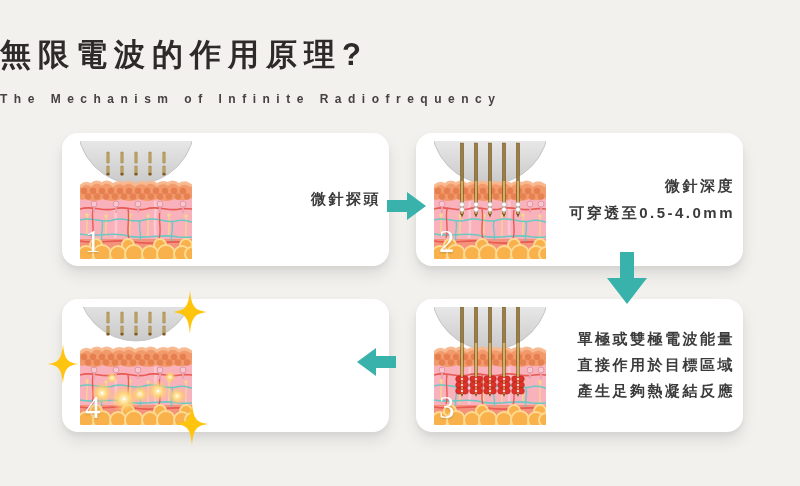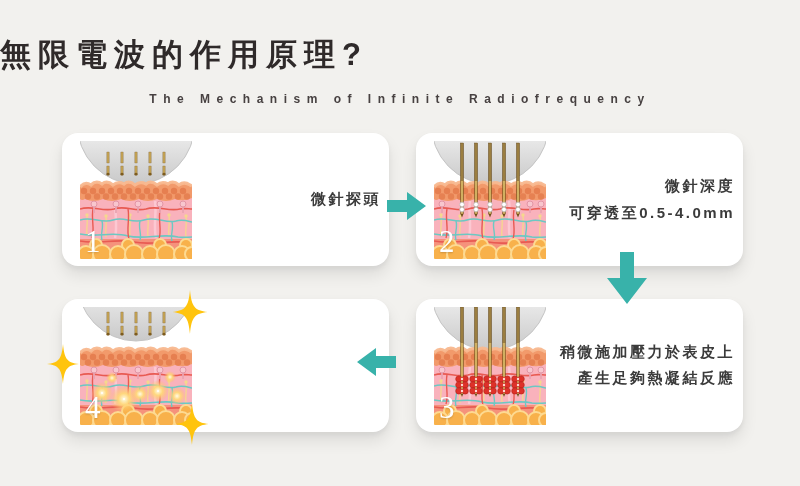--- a/index.html
+++ b/index.html
@@ -12,21 +12,21 @@
   .brand {
     position:absolute; top:13px; right:10px;
     font-family:"Liberation Serif", serif;
     font-size:15px; font-weight:700; letter-spacing:1.5px; color:#161616;
   }
   .title {
     position:absolute; top:34px; left:0; width:100%; text-align:left;
     font-size:31px; font-weight:700; letter-spacing:7px; color:#2f2a2a;
   }
   .subtitle {
-    position:absolute; top:92px; left:0; width:100%; text-align:center;
+    position:absolute; top:92px; left:0; width:100%; 
     font-size:12px; font-weight:600; letter-spacing:6.5px; color:#474141;
   }
   .card {
     position:absolute; width:327px; height:133px;
     background:#ffffff; border-radius:16px;
     box-shadow:0 3px 5px rgba(0,0,0,0.05), 0 9px 16px rgba(0,0,0,0.09);
   }
   #card-1 { left:62px;  top:133px; }
   #card-2 { left:416px; top:133px; }
   #card-3 { left:416px; top:299px; }
@@ -460,21 +460,22 @@
           <circle cx="87.2" cy="78" r="3.1" fill="#de3129" stroke="#b31f18" stroke-width="0.6"></circle>
           <circle cx="84" cy="78" r="1.2" fill="#ffd9d6"></circle>
           <circle cx="80.8" cy="84" r="3.1" fill="#de3129" stroke="#b31f18" stroke-width="0.6"></circle>
           <circle cx="87.2" cy="84" r="3.1" fill="#de3129" stroke="#b31f18" stroke-width="0.6"></circle>
           <circle cx="84" cy="84" r="1.2" fill="#ffd9d6"></circle>
           <polygon points="82.8,87 85.2,87 84,90" fill="#6f511a"></polygon>
         </svg>
       </div>
     <div class="step-num">3</div>
     <div class="card-text three">
-      <div>稍微施加壓力於表皮上</div>
+      <div>單極或雙極電波能量</div>
+      <div>直接作用於目標區域</div>
       <div>產生足夠熱凝結反應</div>
     </div>
   </div>
 
   <div class="card" id="card-4">
     <div class="illus">
         <svg viewBox="0 0 112 118" width="112" height="118" aria-hidden="true">
           <defs>
             <linearGradient id="dome-v4" x1="0" y1="0" x2="0" y2="1">
               <stop offset="0" stop-color="#fcfcfc"></stop>

